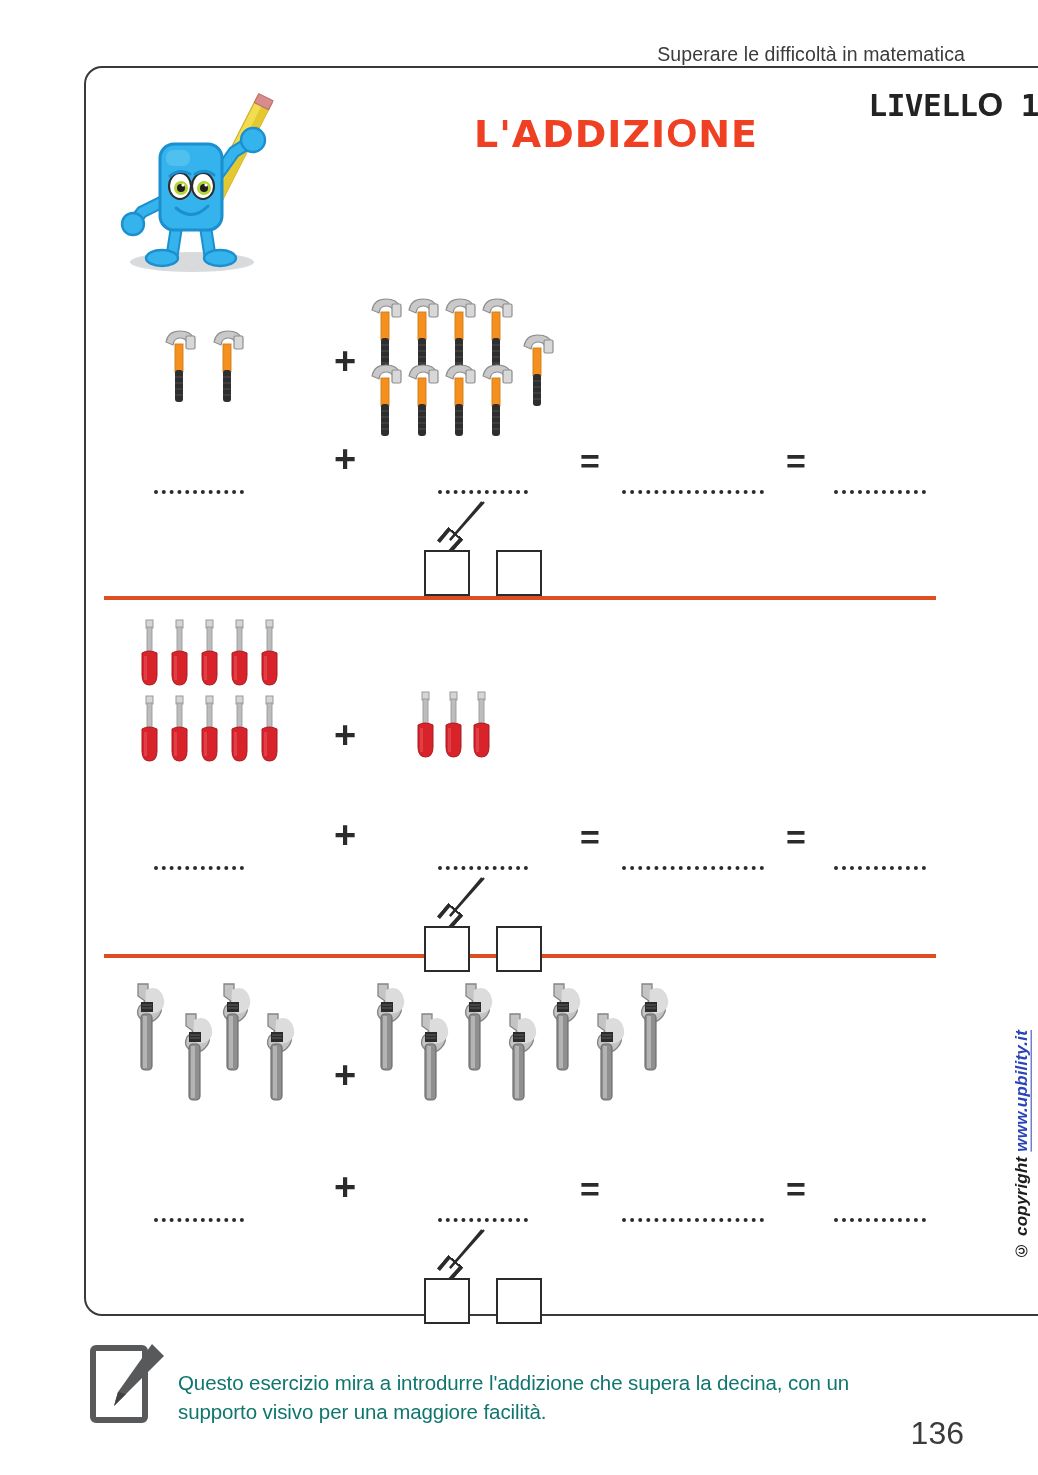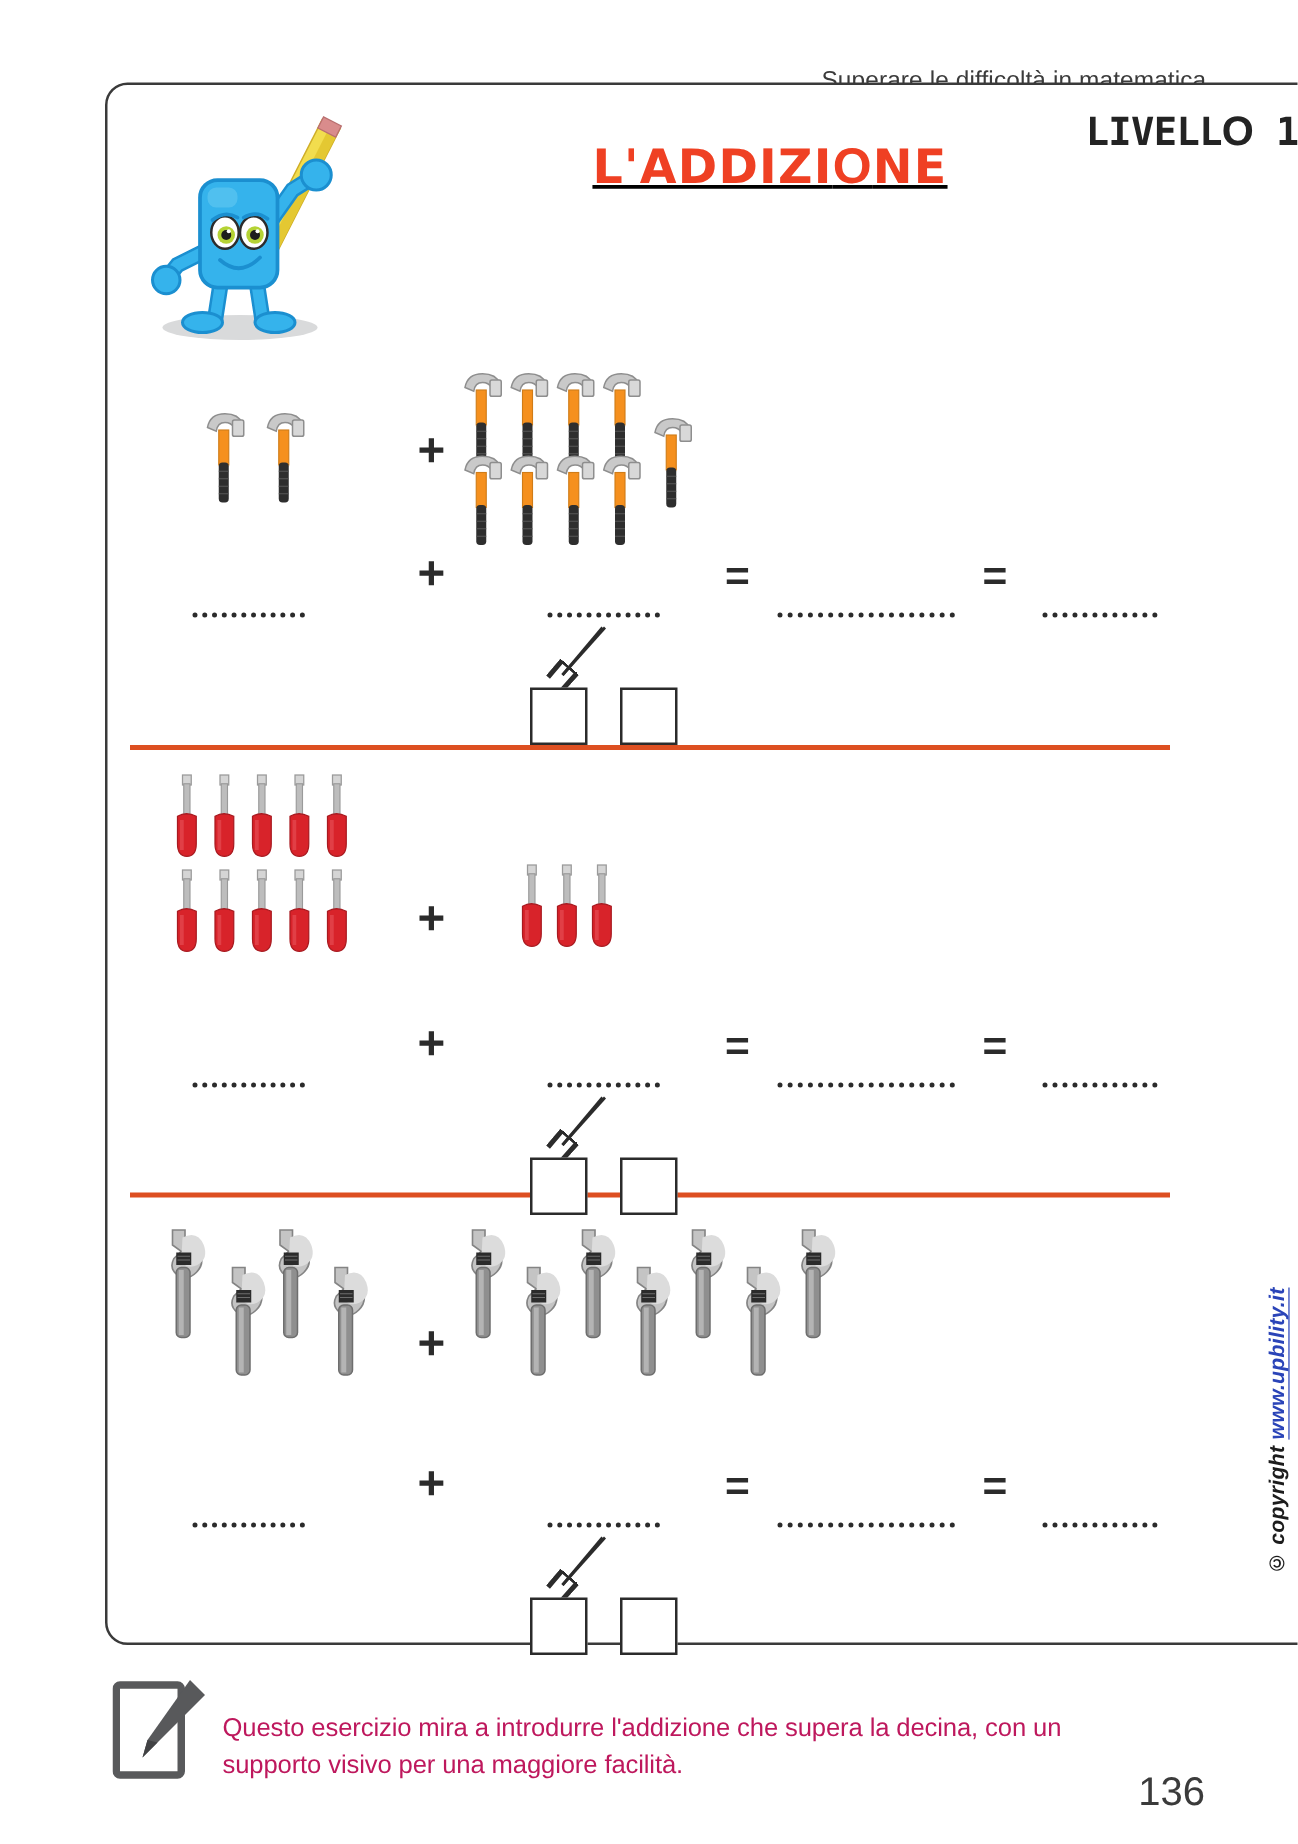--- a/index.html
+++ b/index.html
@@ -5,21 +5,21 @@
   * { box-sizing: border-box; margin: 0; padding: 0; }
   html, body {
     width: 1038px; height: 1475px;
     background: #ffffff;
     font-family: "Liberation Sans", sans-serif;
   }
   .page { position: relative; width: 1038px; height: 1475px; overflow: hidden; }
 
   
   .running-header {
-    position: absolute; top: 53px; right: 73px;
+    position: absolute; top: 43px; right: 73px;
     font-size: 19.5px; color: #3b3b3b; letter-spacing: .1px; margin-left: 20px;
   }
 
   
   .frame {
     position: absolute; left: 84px; top: 66px;
     width: 981px; height: 1250px;
     border: 2.5px solid #3a3a3a;
     border-radius: 18px;
     background: #fff;
@@ -28,21 +28,21 @@
   
   .level-badge {
     position: absolute; top: 18px; right: 24px;
     font-family: "DejaVu Sans Mono", monospace;
     font-size: 31px; font-weight: 700; color: #232323;
     letter-spacing: -0.5px; white-space: nowrap;
   }
   .level-badge .big-o { font-family: "Liberation Sans", sans-serif; font-size: 33px; font-weight: 700; }
 
   
-  .title-block { position: absolute; left: 200px; top: 44px; width: 660px; text-align: center; text-decoration: underline; }
+  .title-block { position: absolute; left: 200px; top: 44px; width: 660px; text-align: center; }
   .main-title {
     font-family: "DejaVu Sans", sans-serif;
     font-size: 38px; font-weight: 700; color: #ef4023;
     letter-spacing: 1px; line-height: 1.05;
   }
   .main-title .mt-o { font-family: "Liberation Sans", sans-serif; font-size: 40px; }
   .subtitle {
     margin-top: 9px;
     font-family: "DejaVu Sans", sans-serif;
     font-size: 25px; font-weight: 700; color: #1c1c1c;
@@ -103,21 +103,21 @@
     font-size: 17px; font-weight: 700; font-style: italic; color: #1c1c1c;
     letter-spacing: .2px; white-space: nowrap;
   }
   .copyright .url { color: #2a44b8; text-decoration: underline; }
   .copyright .cmark { font-style: normal; font-weight: 700; }
 
   
   .note-icon { position: absolute; left: 90px; top: 1342px; width: 78px; height: 84px; }
   .note-text {
     position: absolute; left: 178px; top: 1368px; width: 690px;
-    font-size: 20.5px; color: #be185d; line-height: 1.42; letter-spacing: -.1px;
+    font-size: 20.5px; color: #0f766e; line-height: 1.42; letter-spacing: -.1px;
   }
   .page-number {
     position: absolute; right: 74px; top: 1415px;
     font-size: 32px; color: #3b3b3b;
   }
 </style>
 </head>
 <body>
 
 <div class="page">

